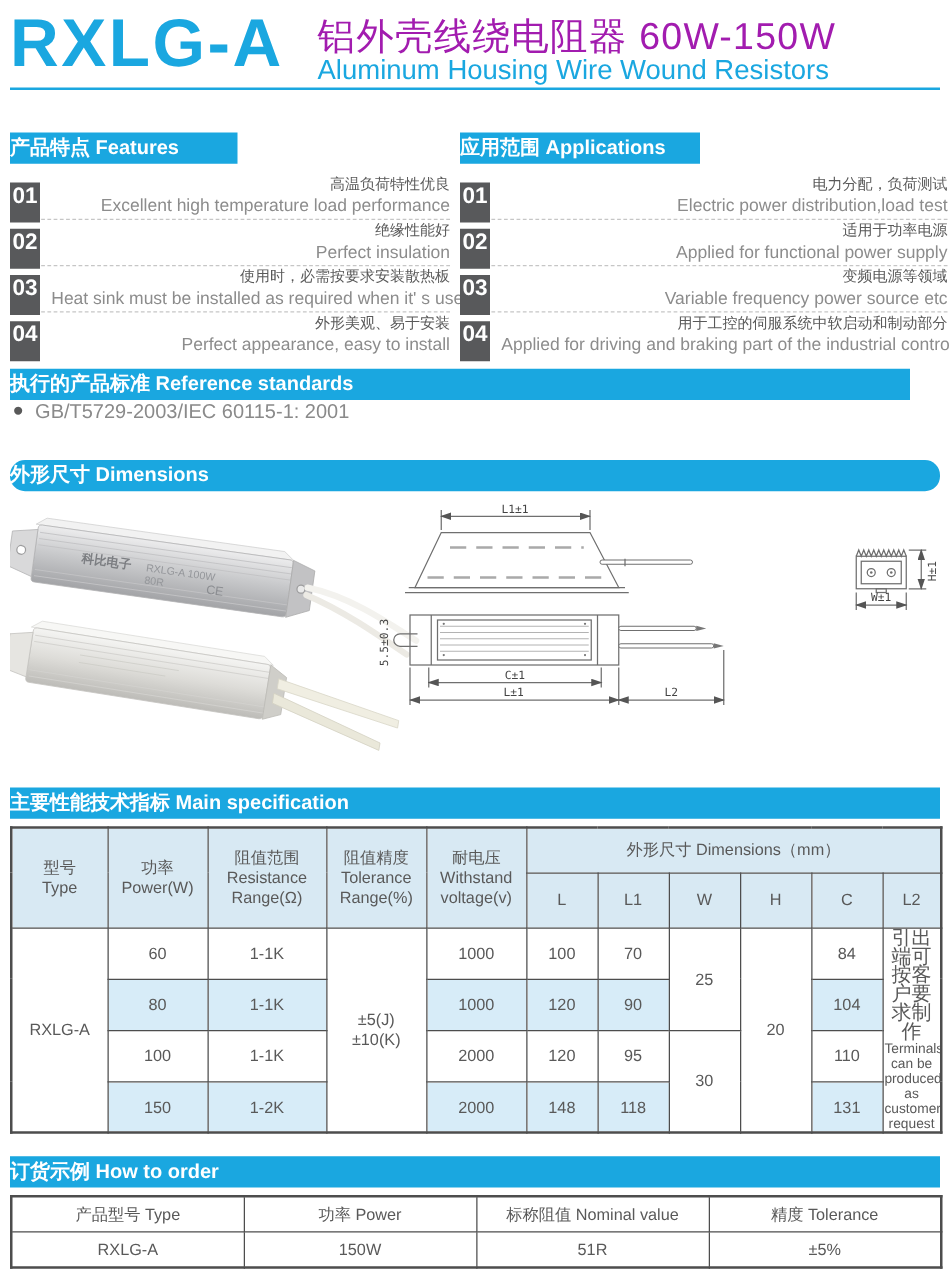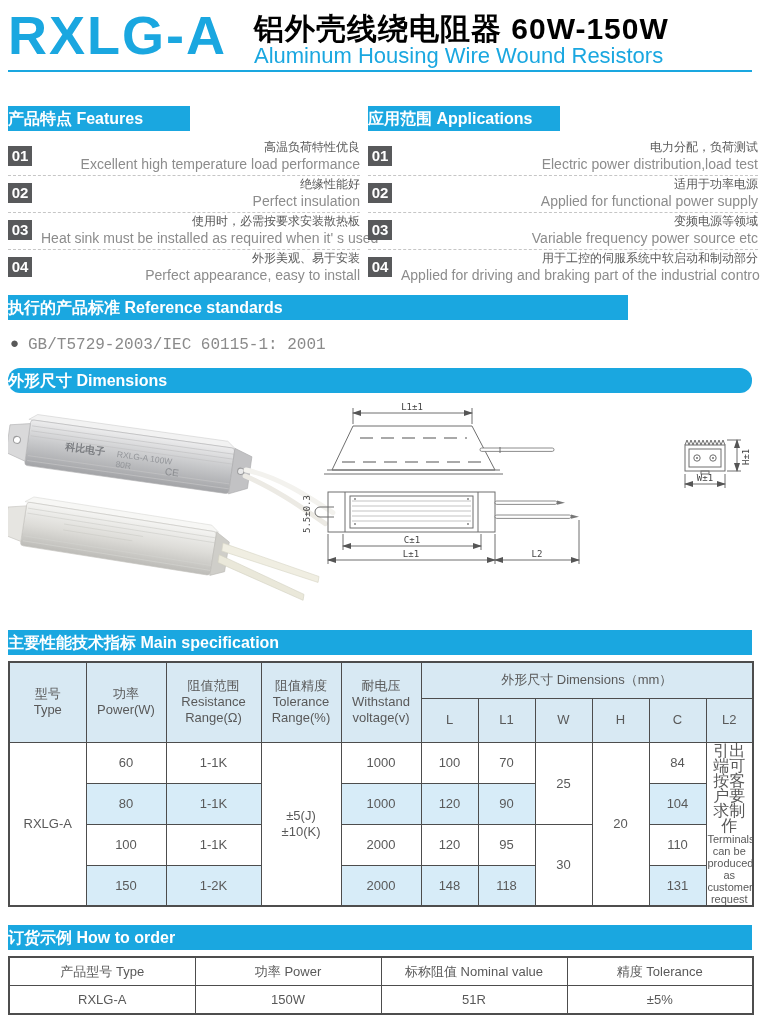--- a/index.html
+++ b/index.html
@@ -2,39 +2,39 @@
 <html><head>
 <meta charset="utf-8">
 <style>
   html,body{margin:0;padding:0;}
   body{
     width:760px;height:1017px;position:relative;overflow:hidden;
     background:#ffffff;font-family:"Liberation Sans",sans-serif;
   }
   
   .model{position:absolute;left:8px;top:4px;font-size:54px;font-weight:bold;color:#1aa7e0;letter-spacing:2px;}
-  .tcn{position:absolute;left:254px;top:9px;font-size:30px;font-weight:bold;color:#000000;letter-spacing:1px;white-space:nowrap;}
+  .tcn{position:absolute;left:254px;top:9px;font-size:30px;font-weight:normal;color:#a21caf;letter-spacing:1px;white-space:nowrap;}
   .ten{position:absolute;left:254px;top:43px;font-size:22px;color:#1aa7e0;white-space:nowrap;}
   .hdr-rule{position:absolute;left:8px;top:70px;width:744px;height:2px;background:#1aa7e0;}
   
   .bar{position:absolute;height:25px;background:#1aa7e0;color:#ffffff;font-size:16px;font-weight:bold;
        line-height:25px;box-sizing:border-box;white-space:nowrap;}
   
   .list{position:absolute;top:139px;}
   .list-feat{left:8px;width:352px;}
   .list-apps{left:368px;width:390px;}
   .item{position:relative;height:37px;box-sizing:border-box;}
   .item.sep{border-bottom:1px dashed #c6c6c6;}
-  .badge{position:absolute;left:0;top:7px;width:24px;height:20px;background:#58595b;color:#fff;
-         font-size:15px;font-weight:bold;text-align:center;line-height:20px;}
+  .badge{position:absolute;left:0;top:7px;width:24px;height:32px;background:#58595b;color:#fff;
+         font-size:18px;font-weight:bold;text-align:center;line-height:20px;}
   .itxt{margin-left:33px;padding-top:1px;text-align:right;}
   .icn{font-size:12px;color:#595959;line-height:15px;white-space:nowrap;}
   .ien{font-size:14px;color:#8c8c8c;line-height:18px;white-space:nowrap;}
   
-  .std{position:absolute;left:10px;top:336px;font-size:16px;color:#8a8a8a;white-space:nowrap;font-family:Liberation Mono, monospace;}
+  .std{position:absolute;left:10px;top:320px;font-size:16px;color:#8a8a8a;white-space:nowrap;}
   .std .dot{color:#595959;font-size:15px;margin-right:9px;vertical-align:1px;}
   
   .photo-svg{position:absolute;left:8px;top:400px;}
   .draw-svg{position:absolute;left:300px;top:400px;}
   .dline{stroke:#6f6f6f;stroke-width:1;fill:none;}
   .thin{stroke:#9a9a9a;stroke-width:0.6;fill:none;}
   .dimtxt{font-size:9px;fill:#444;font-family:"DejaVu Sans Mono","Liberation Mono",monospace;}
   
   .spec-table{position:absolute;left:8px;top:661px;width:744px;border-collapse:collapse;table-layout:fixed;
               border:2px solid #4d4d4d;}
@@ -124,21 +124,21 @@
   </div>
   <div class="item">
     <span class="badge">04</span>
     <div class="itxt">
         <div class="icn">用于工控的伺服系统中软启动和制动部分</div>
       <div class="ien">Applied for driving and braking part of the industrial control system</div>
       </div>
   </div>
 </div>
 
-<div class="bar" style="left:8px;top:295px;width:620px;">执行的产品标准 Reference standards</div>
+<div class="bar" style="left:8px;top:295px;width:720px;">执行的产品标准 Reference standards</div>
 <div class="std">
   <span class="dot">●</span><span>GB/T5729-2003/IEC 60115-1: 2001</span>
 </div>
 
 <div class="bar" style="left:8px;top:368px;width:744px;border-radius:12px;">外形尺寸 Dimensions</div>
 
 <svg class="photo-svg" width="340" height="215" viewBox="0 0 340 215">
   <defs>
     <linearGradient id="mv" x1="0" y1="0" x2="0" y2="1">
       <stop offset="0" stop-color="#ececed"></stop>

